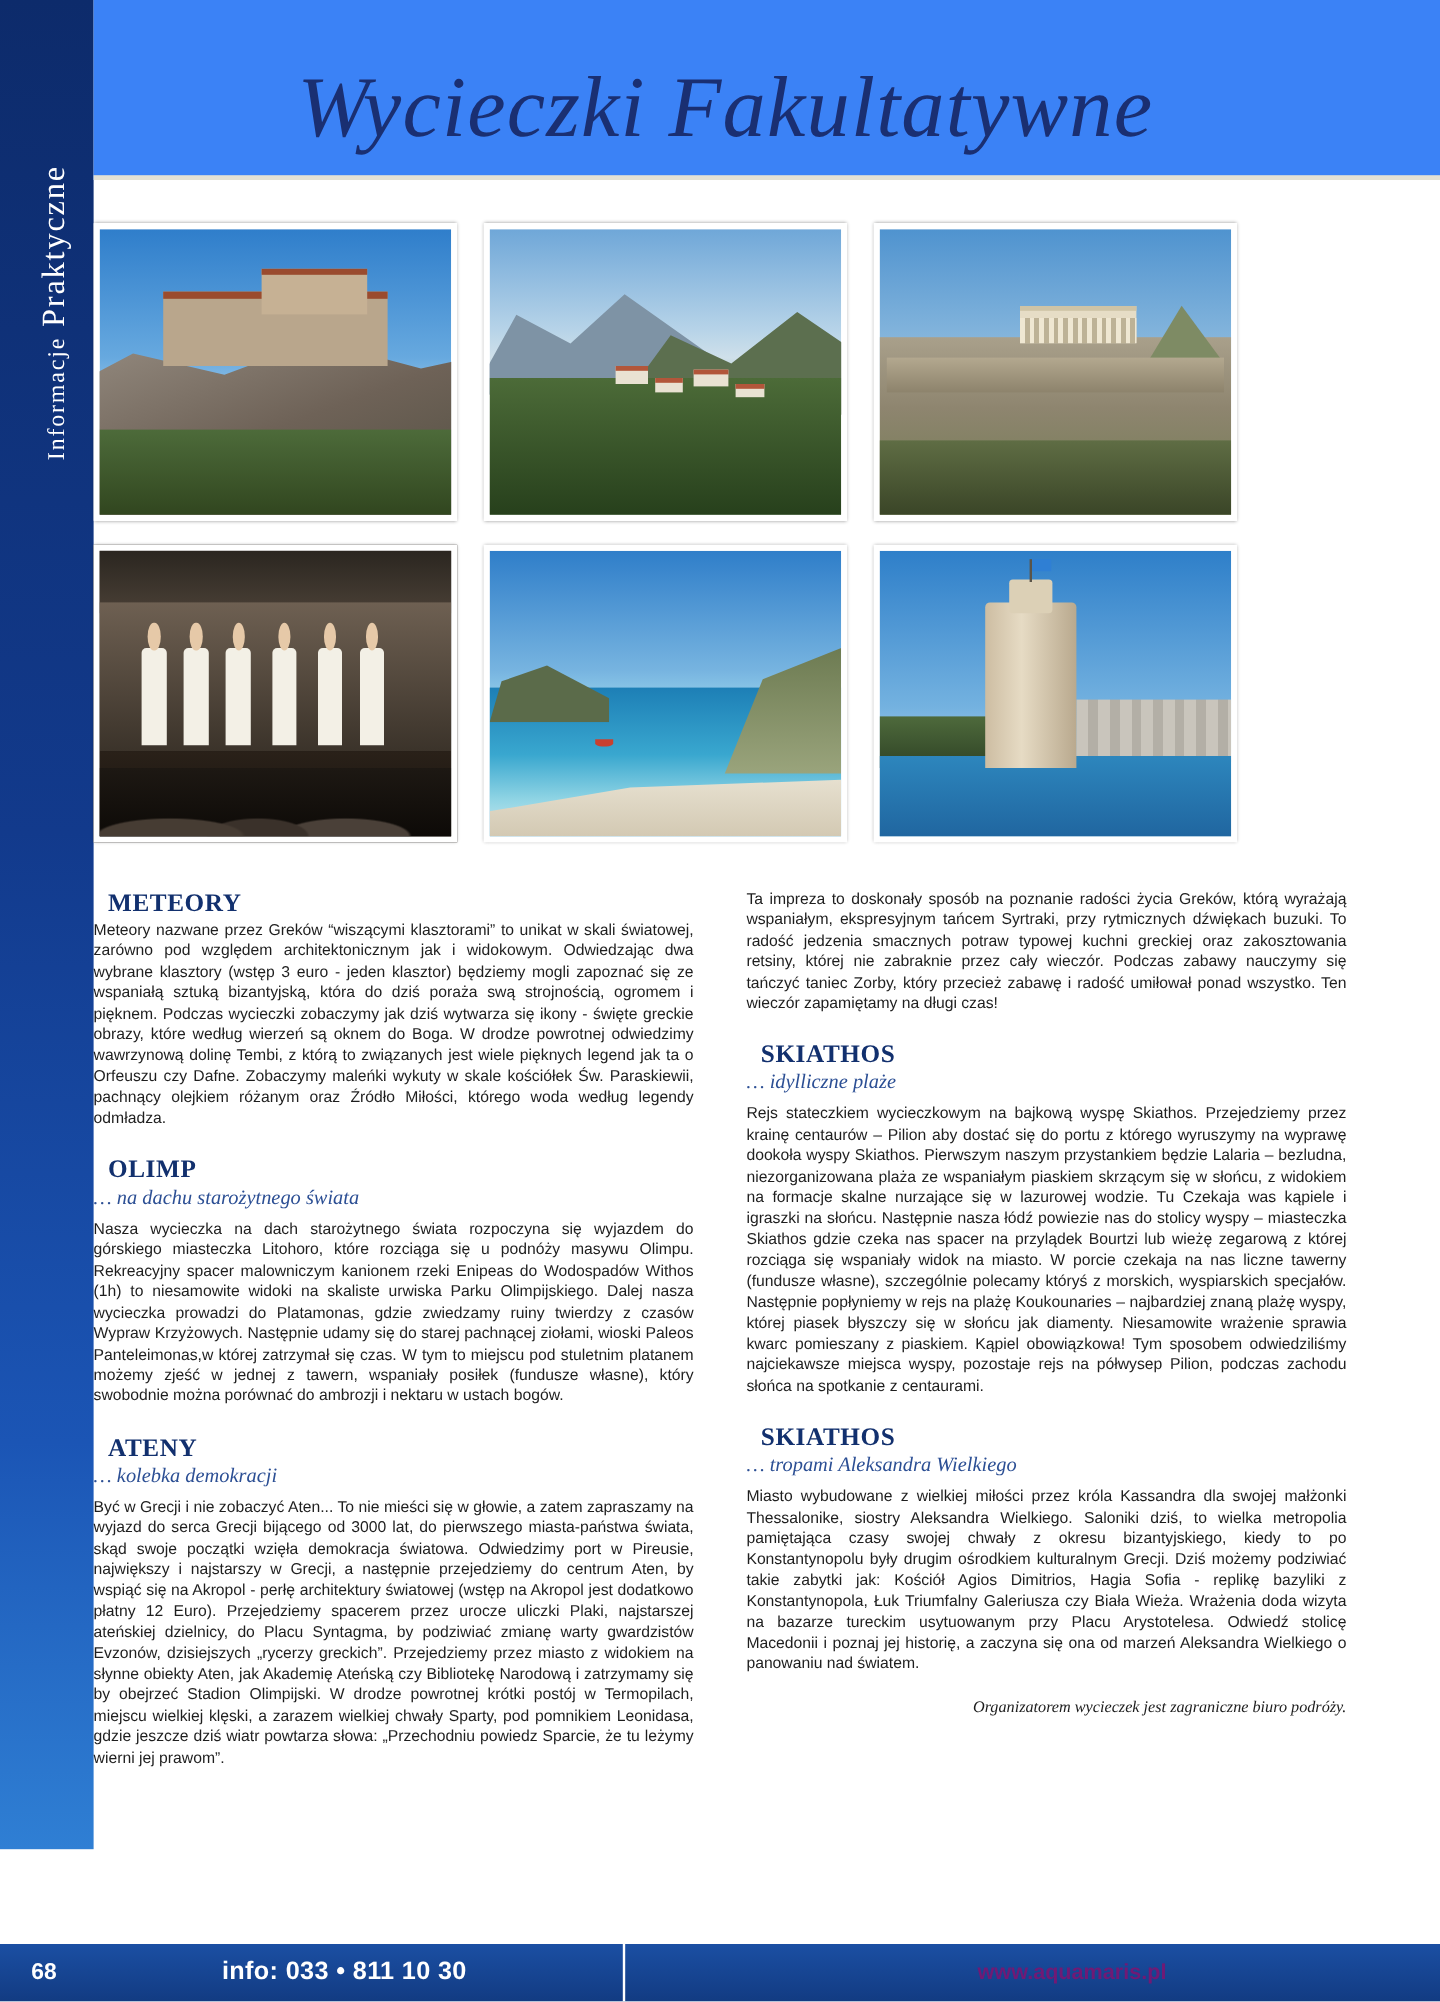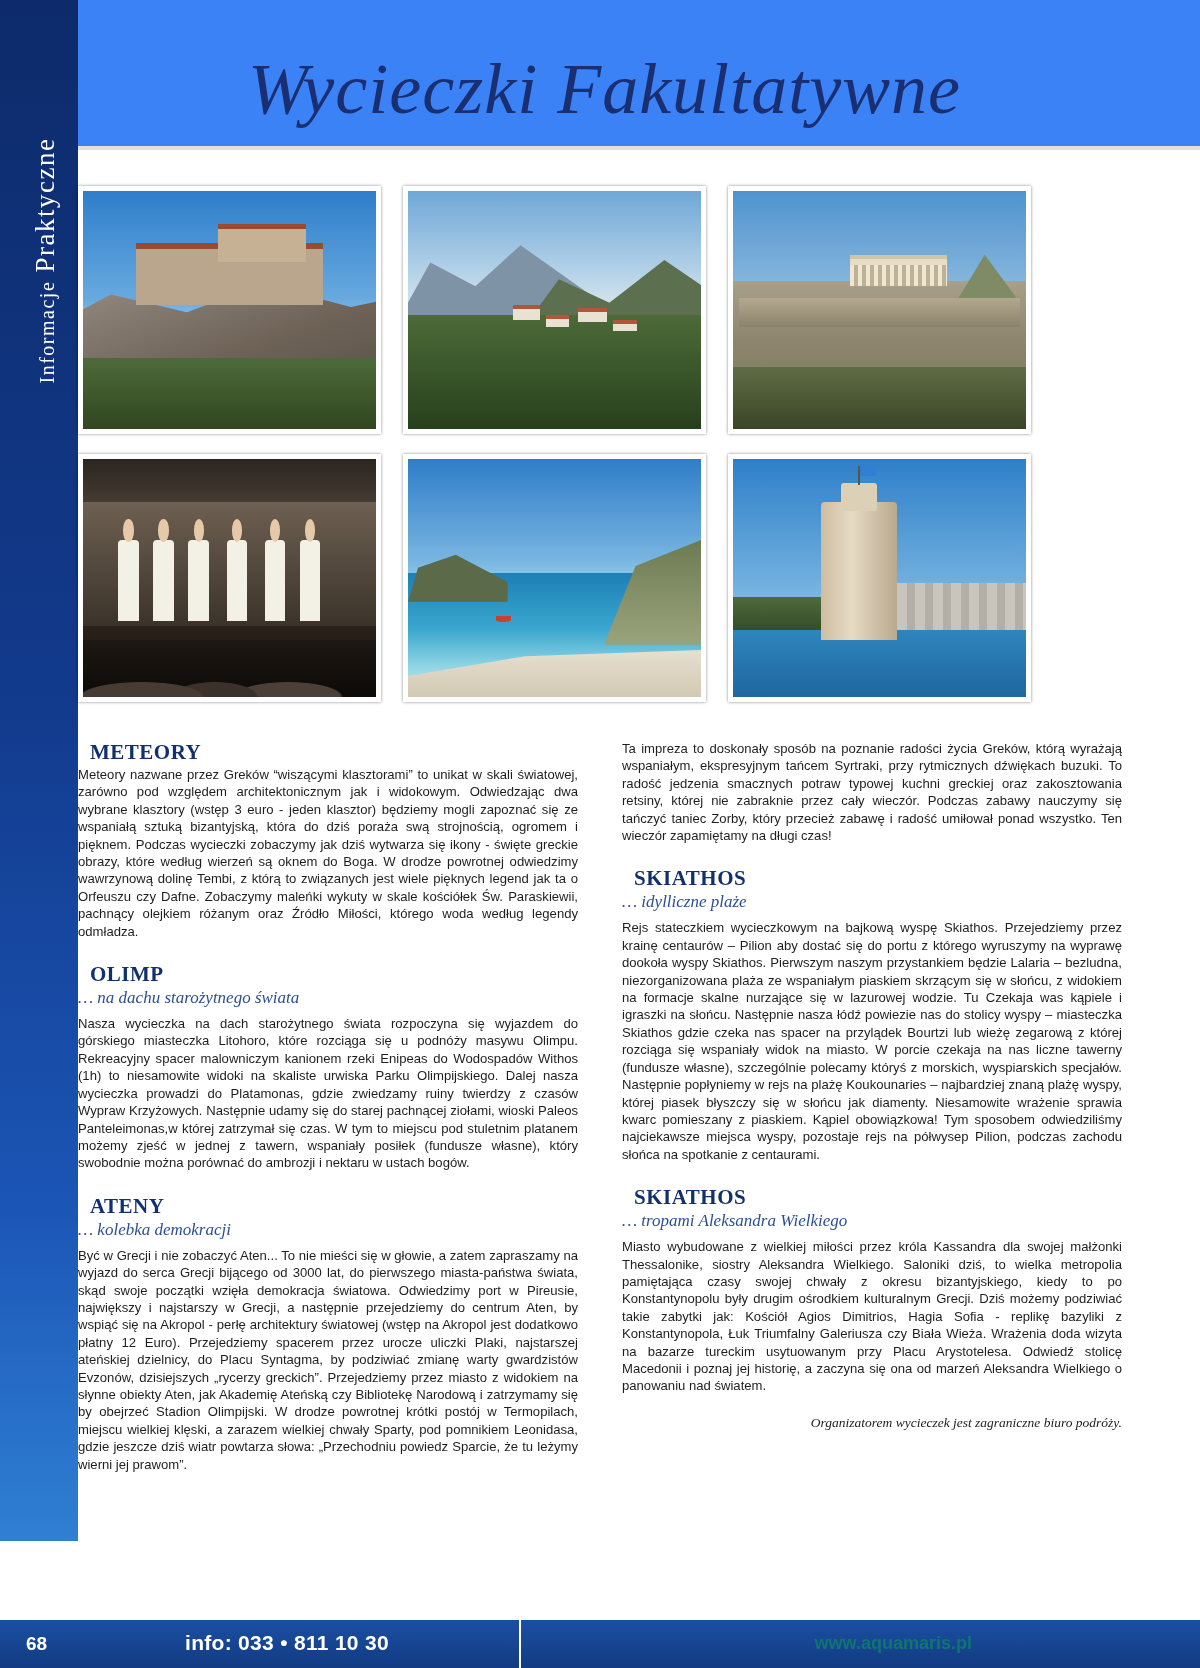--- a/index.html
+++ b/index.html
@@ -184,21 +184,21 @@
   
   .footer { position:absolute; left:0; bottom:0; width:1008px; height:48px; }
   .footer .blue-left { position:absolute; left:0; top:0; width:520px; height:48px;
     background: linear-gradient(to bottom,#1b4fa3,#123b82); }
   .footer .blue-right{ position:absolute; left:520px; top:0; width:680px; height:48px;
     background: linear-gradient(to bottom,#1b4fa3,#123b82); }
   .footer .pagenum { position:absolute; left:26px; top:13px; color:#ffffff;
     font-size:19px; font-weight:700; }
   .footer .info { position:absolute; left:185px; top:11px; color:#ffffff;
     font-size:21px; font-weight:700; letter-spacing:.3px; }
-  .footer .web  { position:absolute; right:36px; top:13px; color:#0f766e;
+  .footer .web  { position:absolute; right:36px; top:13px; color:#701a75;
     font-size:18px; font-weight:700; }
   .footer .divider { position:absolute; left:519px; top:0; width:2px; height:48px; background:#ffffff; }
   .white-strip { position:absolute; left:0; bottom:48px; width:1200px; height:10px; background:#ffffff; }
 </style>
 </head>
 <body>
 
 <div class="left-bar">
   <div class="left-bar-text">
     <span class="small">Informacje</span>

